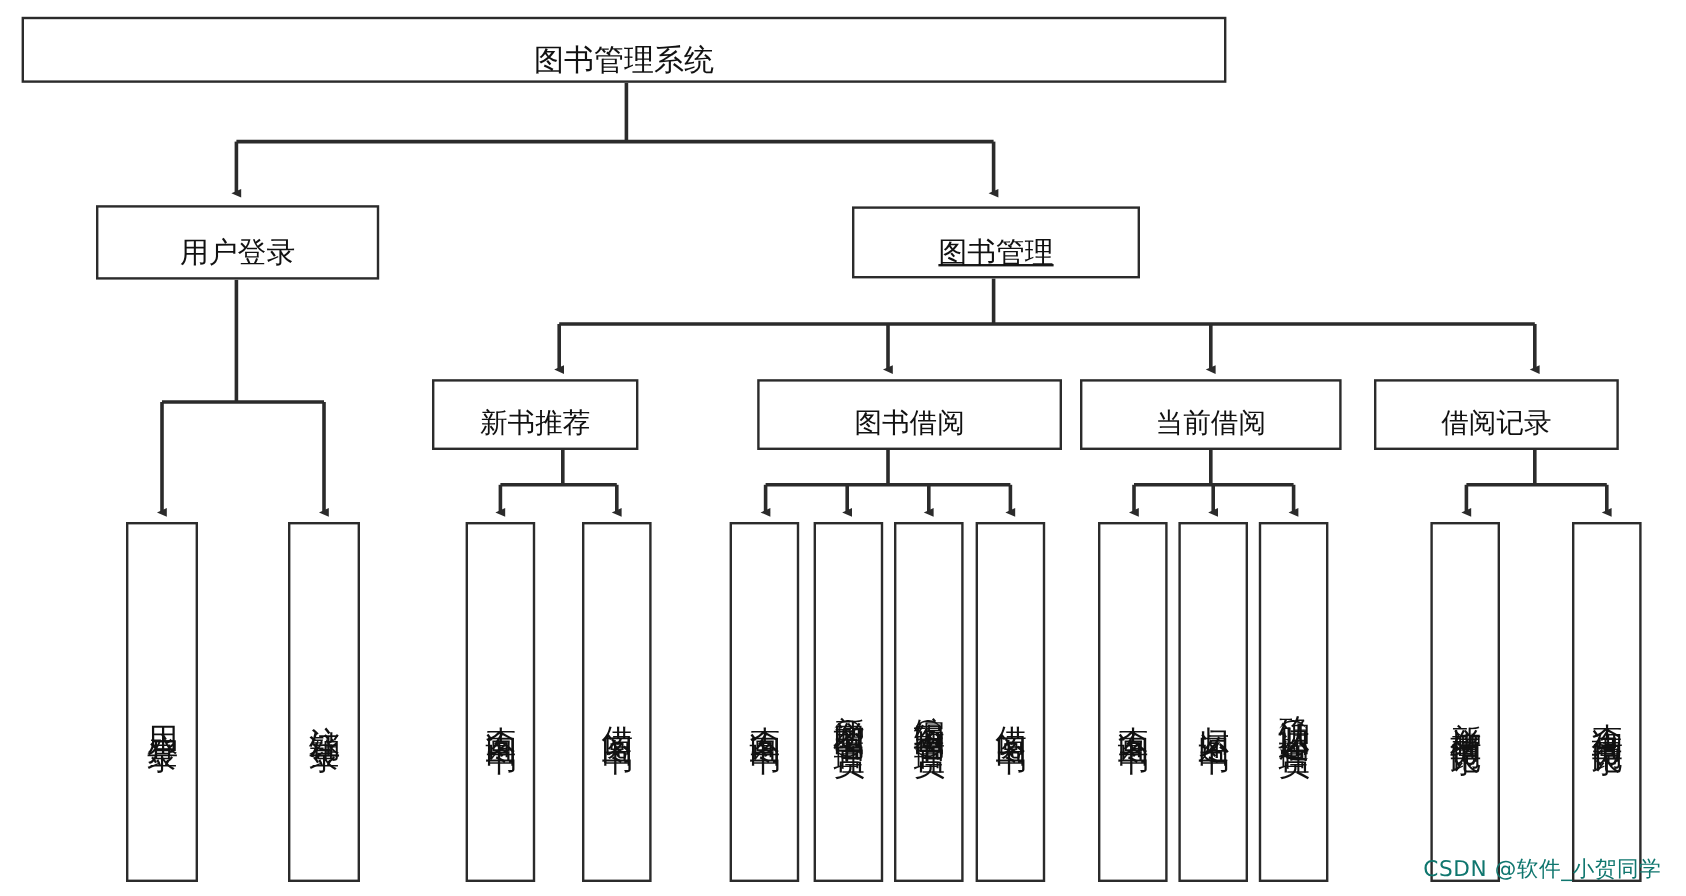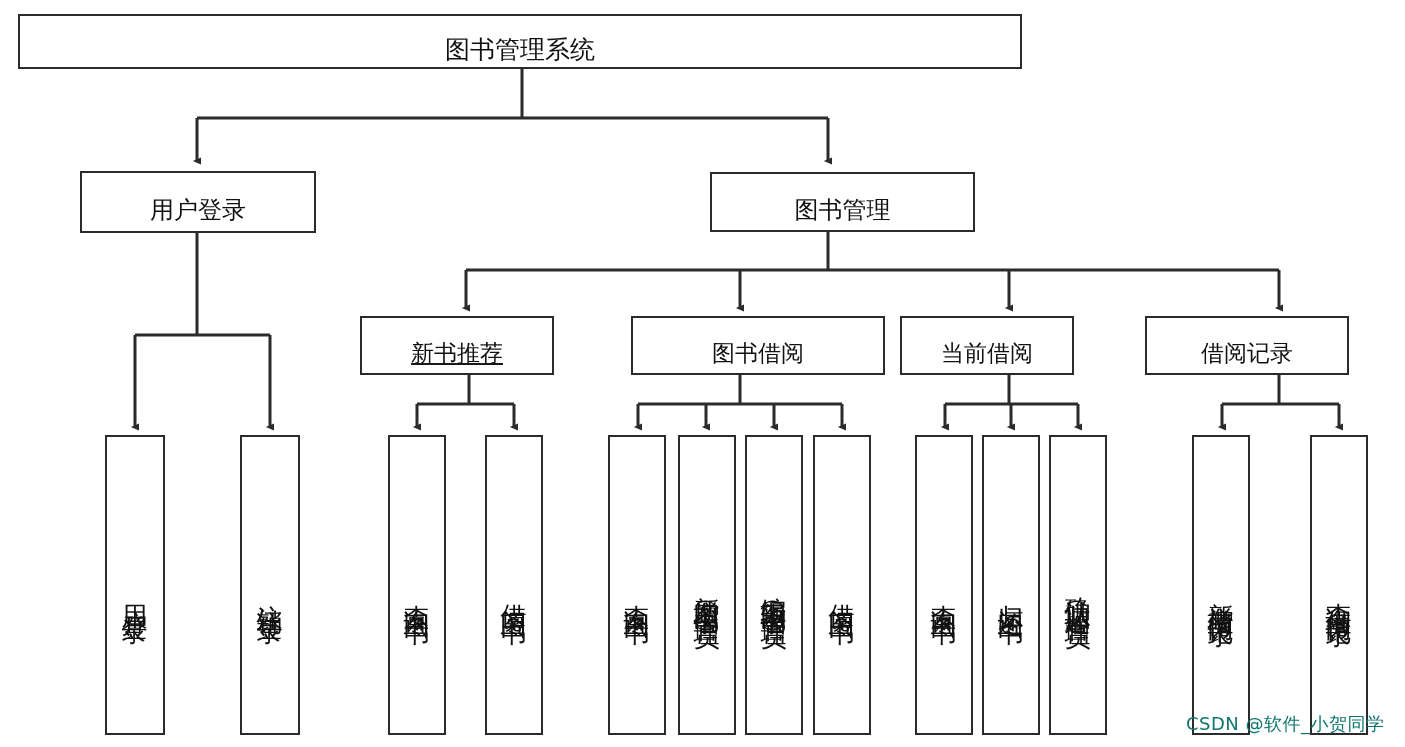--- a/index.html
+++ b/index.html
@@ -120,31 +120,31 @@
     </g>
   </svg>
 
   <div class="node lvl-root">
     <span class="node-label">图书管理系统</span>
   </div>
 
   <div class="node lvl1" style="left:80px;top:171px;width:236px;height:62px;">
     <span class="node-label">用户登录</span>
   </div>
-  <div class="node lvl1" style="left:710px;top:172px;width:265px;height:60px;">
+  <div class="node lvl1" style="left:710px;top:172px;width:240px;height:60px;text-decoration:underline;">
     <span class="node-label">图书管理</span>
   </div>
 
-  <div class="node lvl2" style="left:360px;top:316px;width:194px;height:59px;text-decoration:underline;">
+  <div class="node lvl2" style="left:360px;top:316px;width:172px;height:59px;">
     <span class="node-label">新书推荐</span>
   </div>
   <div class="node lvl2" style="left:631px;top:316px;width:254px;height:59px;">
     <span class="node-label">图书借阅</span>
   </div>
-  <div class="node lvl2" style="left:900px;top:316px;width:174px;height:59px;">
+  <div class="node lvl2" style="left:900px;top:316px;width:218px;height:59px;">
     <span class="node-label">当前借阅</span>
   </div>
   <div class="node lvl2" style="left:1145px;top:316px;width:204px;height:59px;">
     <span class="node-label">借阅记录</span>
   </div>
 
   <div class="node leaf" style="left:105px;top:435px;width:60px;height:300px;">
     <span class="node-label">用户登录</span>
   </div>
   <div class="node leaf" style="left:240px;top:435px;width:60px;height:300px;">

